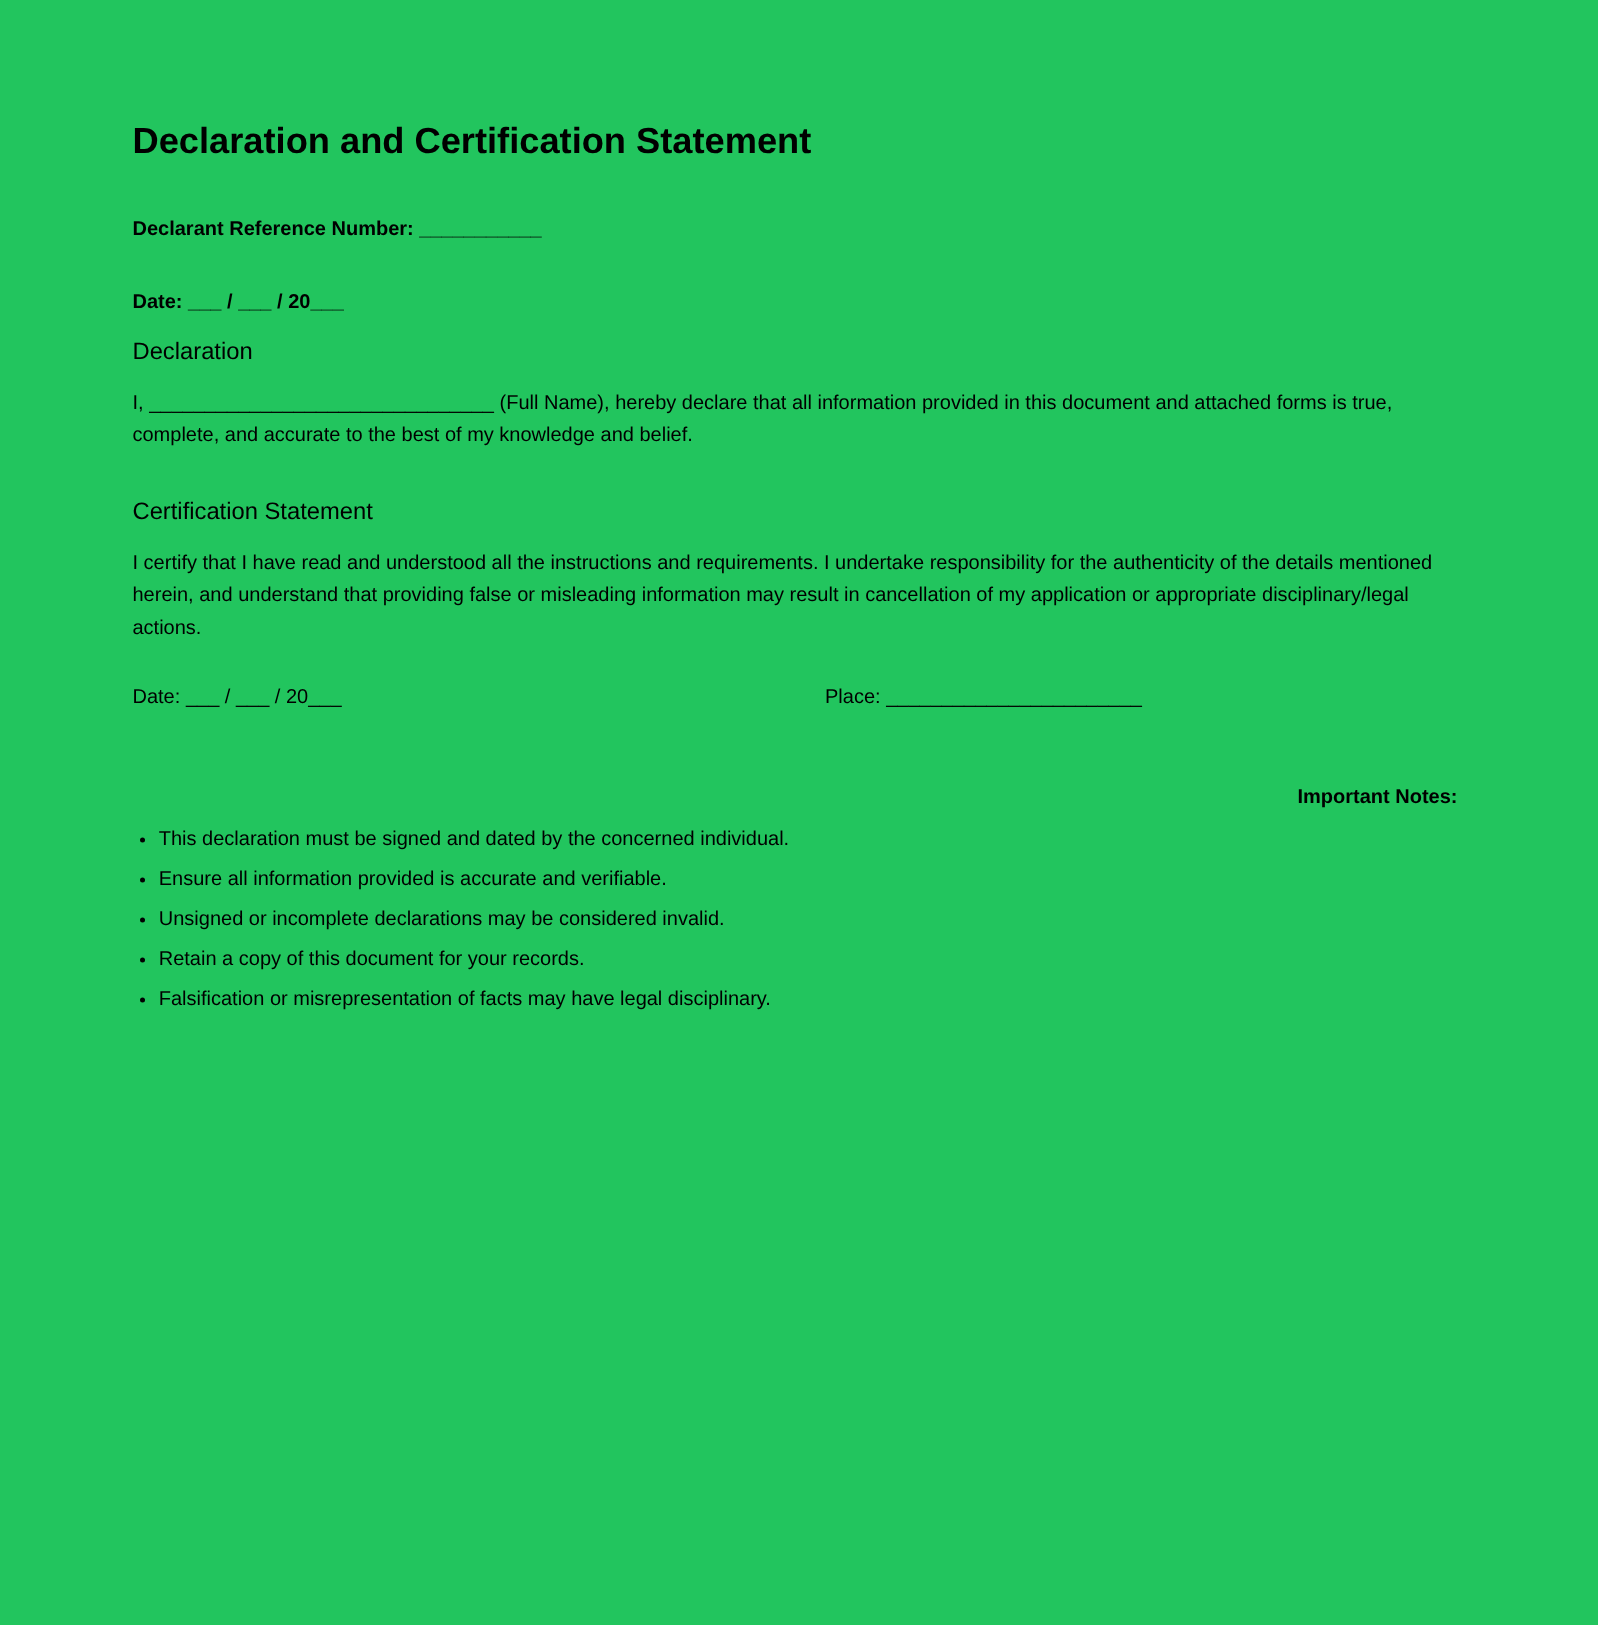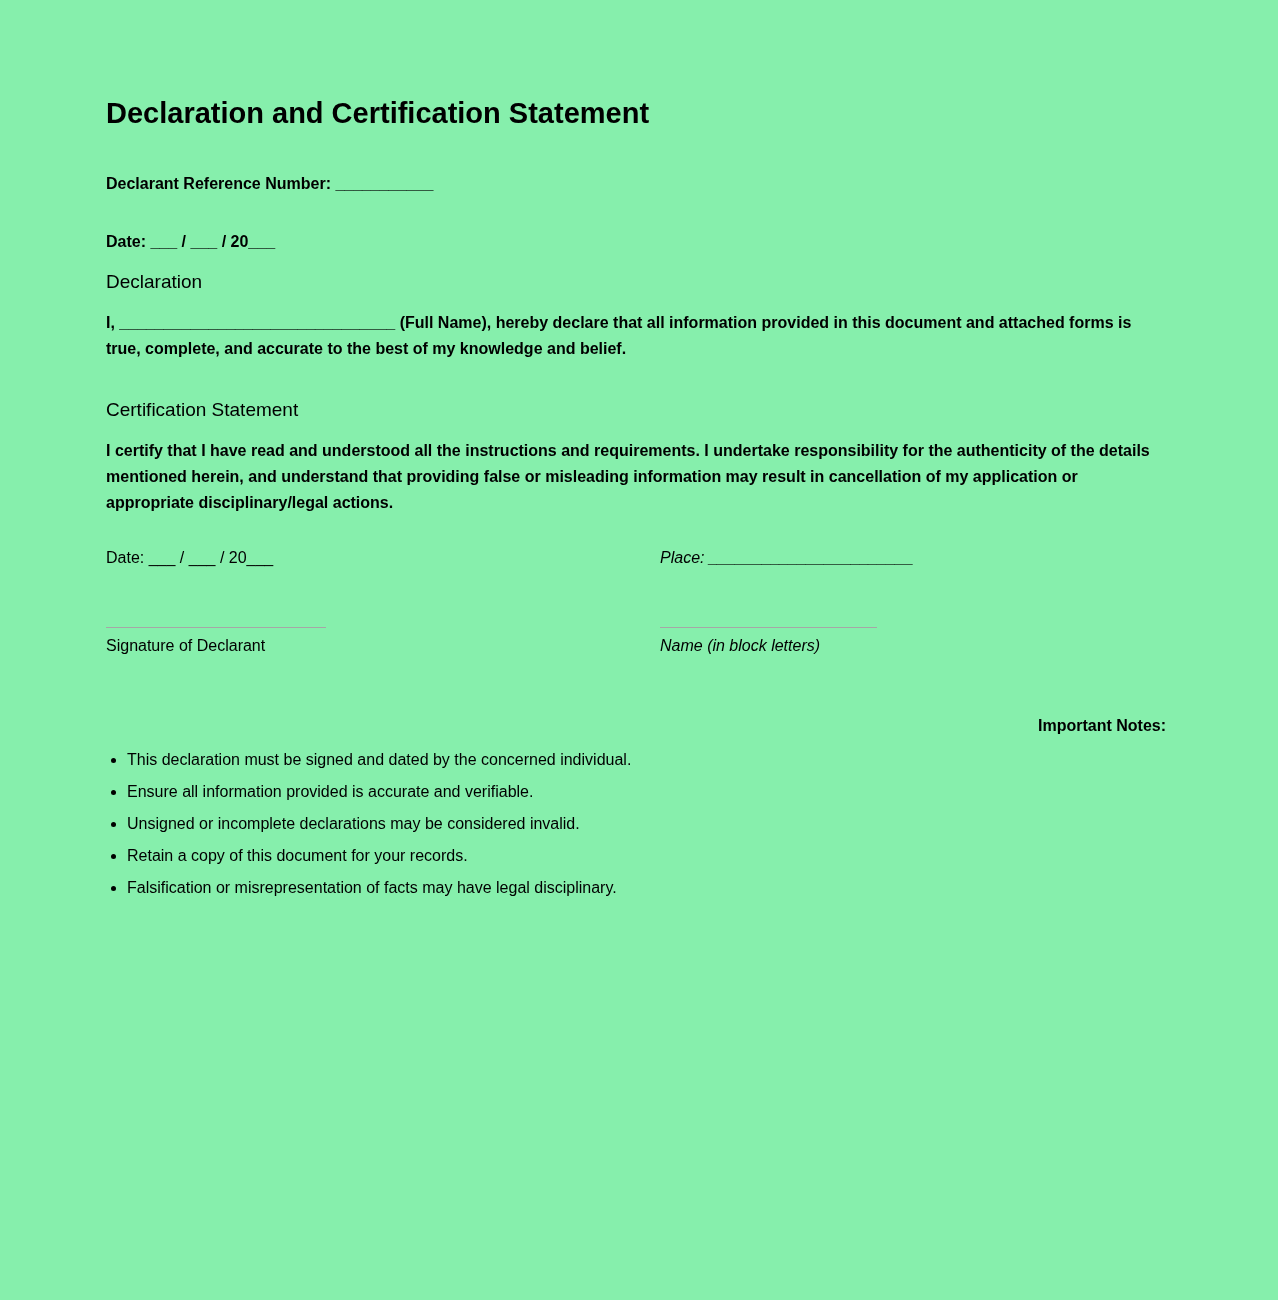--- a/index.html
+++ b/index.html
@@ -11,21 +11,21 @@
   body {
     width: 1278px;
     min-height: 1300px;
     font-family: "Liberation Sans", "DejaVu Sans", sans-serif;
     color: #000000;
   }
   .page {
     width: 1278px;
     min-height: 1300px;
     padding: 96px 106px 40px 106px;
-    background: #86efac;
+    background: #22c55e;
   }
   .content {
     width: 1060px;
   }
   h1.doc-title {
     font-size: 29px;
     line-height: 34px;
     font-weight: 700;
     margin: 0 0 44px 0;
     letter-spacing: 0;
@@ -41,38 +41,37 @@
   }
   h2.section-heading {
     font-size: 19px;
     line-height: 21px;
     font-weight: 400;
     margin: 0 0 18px 0;
   }
   p.body-text {
     font-size: 16px;
     line-height: 26px;
-    font-weight: 700;
+    font-weight: 400;
     margin: 0 0 37px 0;
   }
   p.body-text.cert-text {
     margin-bottom: 32px;
   }
   .two-col-row {
     display: flex;
     font-size: 16px;
     line-height: 20px;
   }
   .col-left {
     width: 554px;
     flex: 0 0 554px;
   }
   .col-right {
     flex: 1 1 auto;
-    font-style: italic;
   }
   .sig-row {
     margin-top: 59px;
   }
   .sig-line {
     width: 220px;
     height: 0;
     border-top: 1px solid #a6a6a6;
   }
   .sig-line.name-line {
@@ -138,30 +137,20 @@
       <div class="col-left">
         <span>Date:</span>
         <span class="blank">___ / ___ / 20___</span>
       </div>
       <div class="col-right">
         <span>Place:</span>
         <span class="blank">_______________________</span>
       </div>
     </div>
 
-    <div class="two-col-row sig-row">
-      <div class="col-left">
-        <div class="sig-line"></div>
-        <div class="sig-label">Signature of Declarant</div>
-      </div>
-      <div class="col-right">
-        <div class="sig-line name-line"></div>
-        <div class="sig-label">Name (in block letters)</div>
-      </div>
-    </div>
 
     <p class="notes-heading">Important Notes:</p>
 
     <ul class="notes-list">
       <li>This declaration must be signed and dated by the concerned individual.</li>
       <li>Ensure all information provided is accurate and verifiable.</li>
       <li>Unsigned or incomplete declarations may be considered invalid.</li>
       <li>Retain a copy of this document for your records.</li>
       <li>Falsification or misrepresentation of facts may have legal disciplinary.</li>
     </ul>

